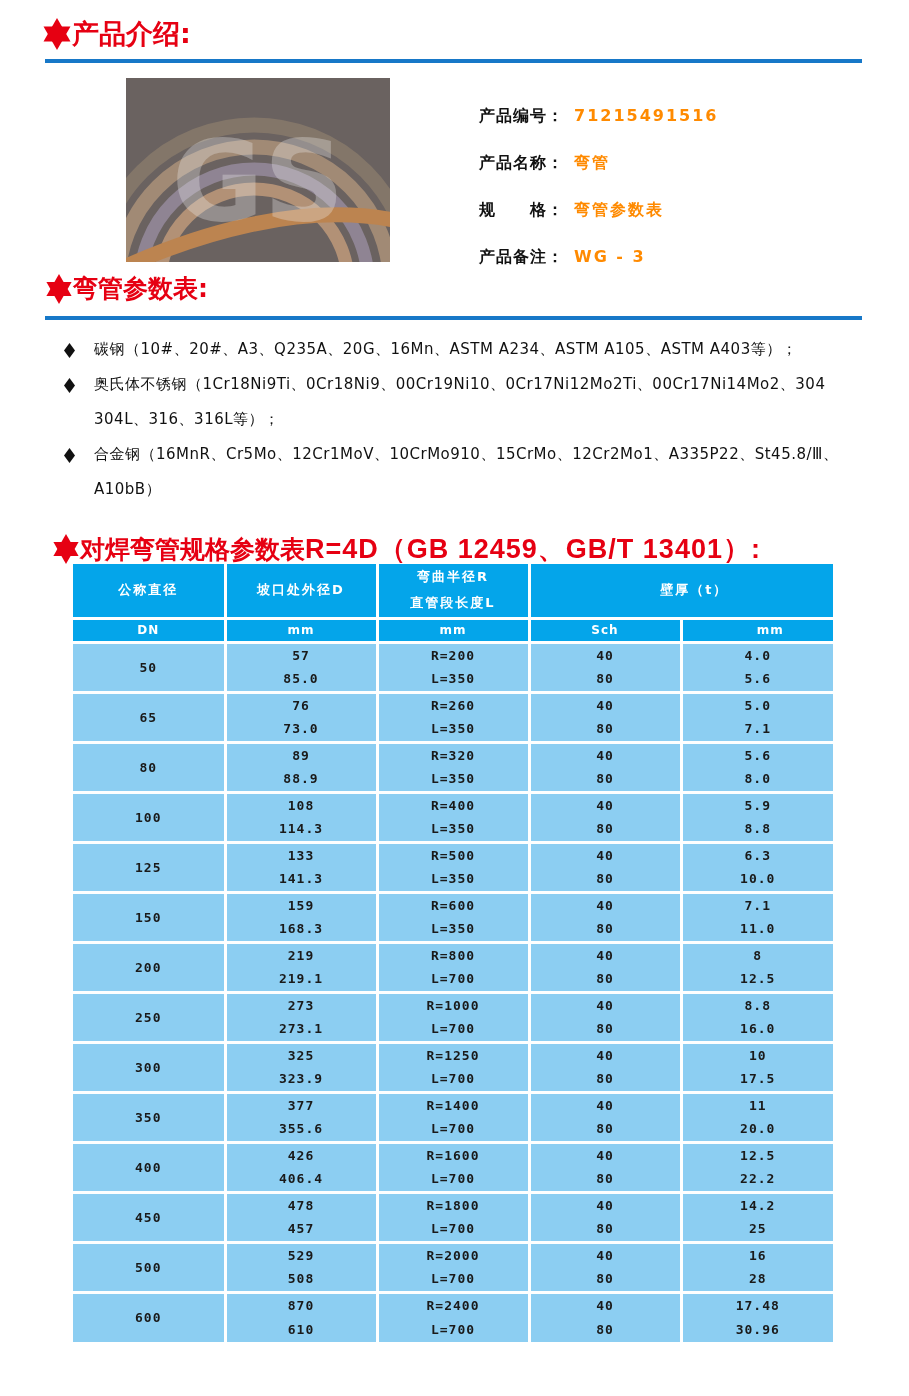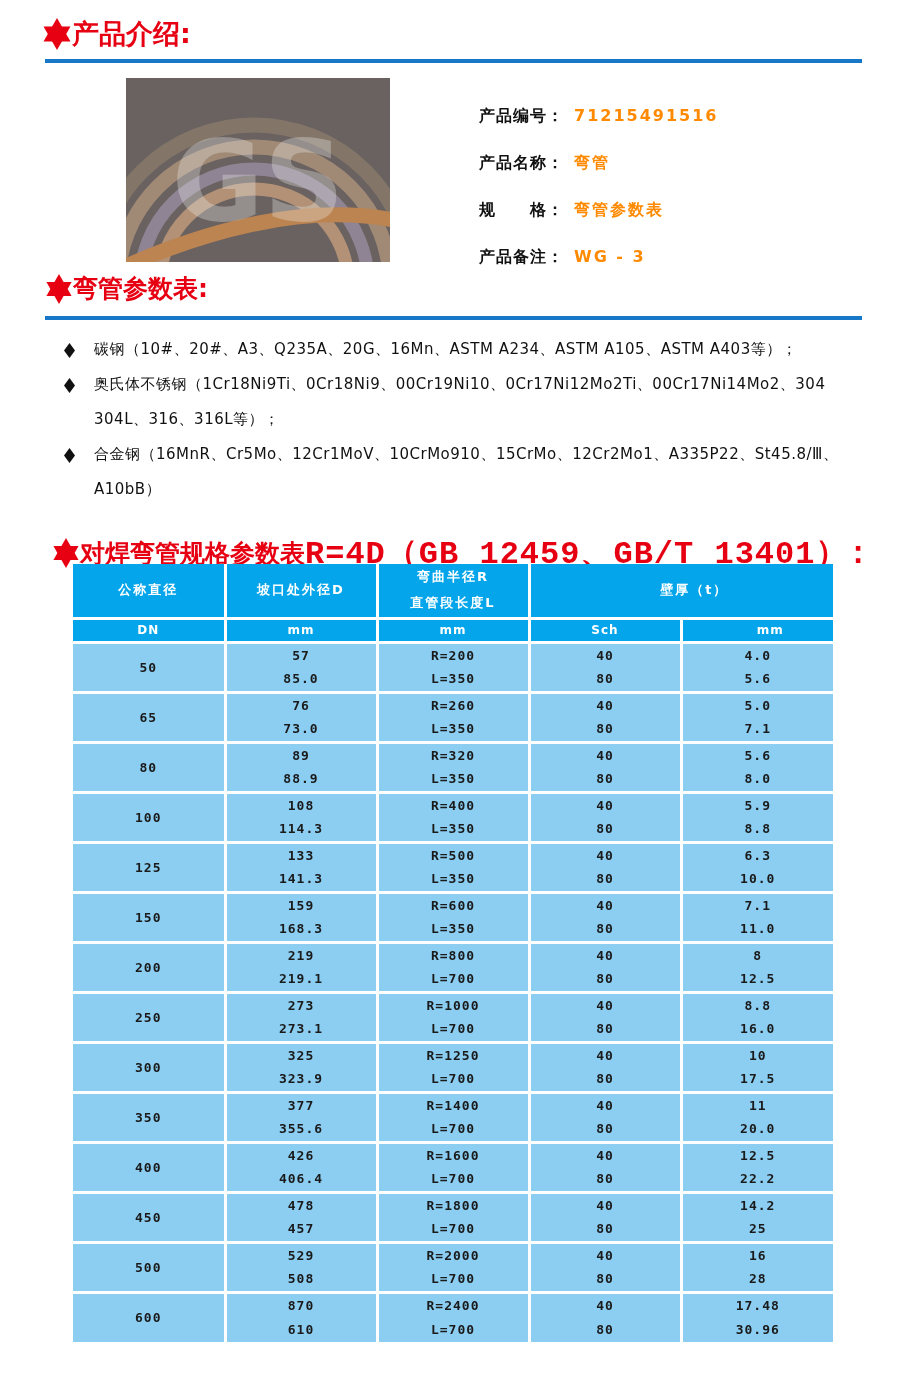--- a/index.html
+++ b/index.html
@@ -16,21 +16,21 @@
   .sec-heading {
     position:absolute;
     display:flex; align-items:center; gap:0;
     color:var(--accent_red,#E60012);
     font-weight:bold;
   }
   .sec-heading .star-wrap { flex:0 0 auto; display:flex; }
   #heading-intro  { left:42px; top:16px;  font-size:27px; }
   #heading-params { left:45px; top:272px; font-size:25px; }
   #heading-spec   { left:52px; top:503px; font-size:25px;margin-top:28px; }
-  #heading-spec .latin { font-family:Liberation Mono, monospace; font-size:32px; letter-spacing:1px; }
+  #heading-spec .latin { font-family:Liberation Sans, sans-serif; font-size:27px; letter-spacing:1px; }
   .rule {
     position:absolute; left:45px; width:817px; height:4px;
     background:var(--rule_blue,#1778C8);
   }
   #rule-intro  { top:59px; }
   #rule-params { top:316px; }
 
   
   .product-image {
     position:absolute; left:126px; top:78px; width:292px; height:184px;

